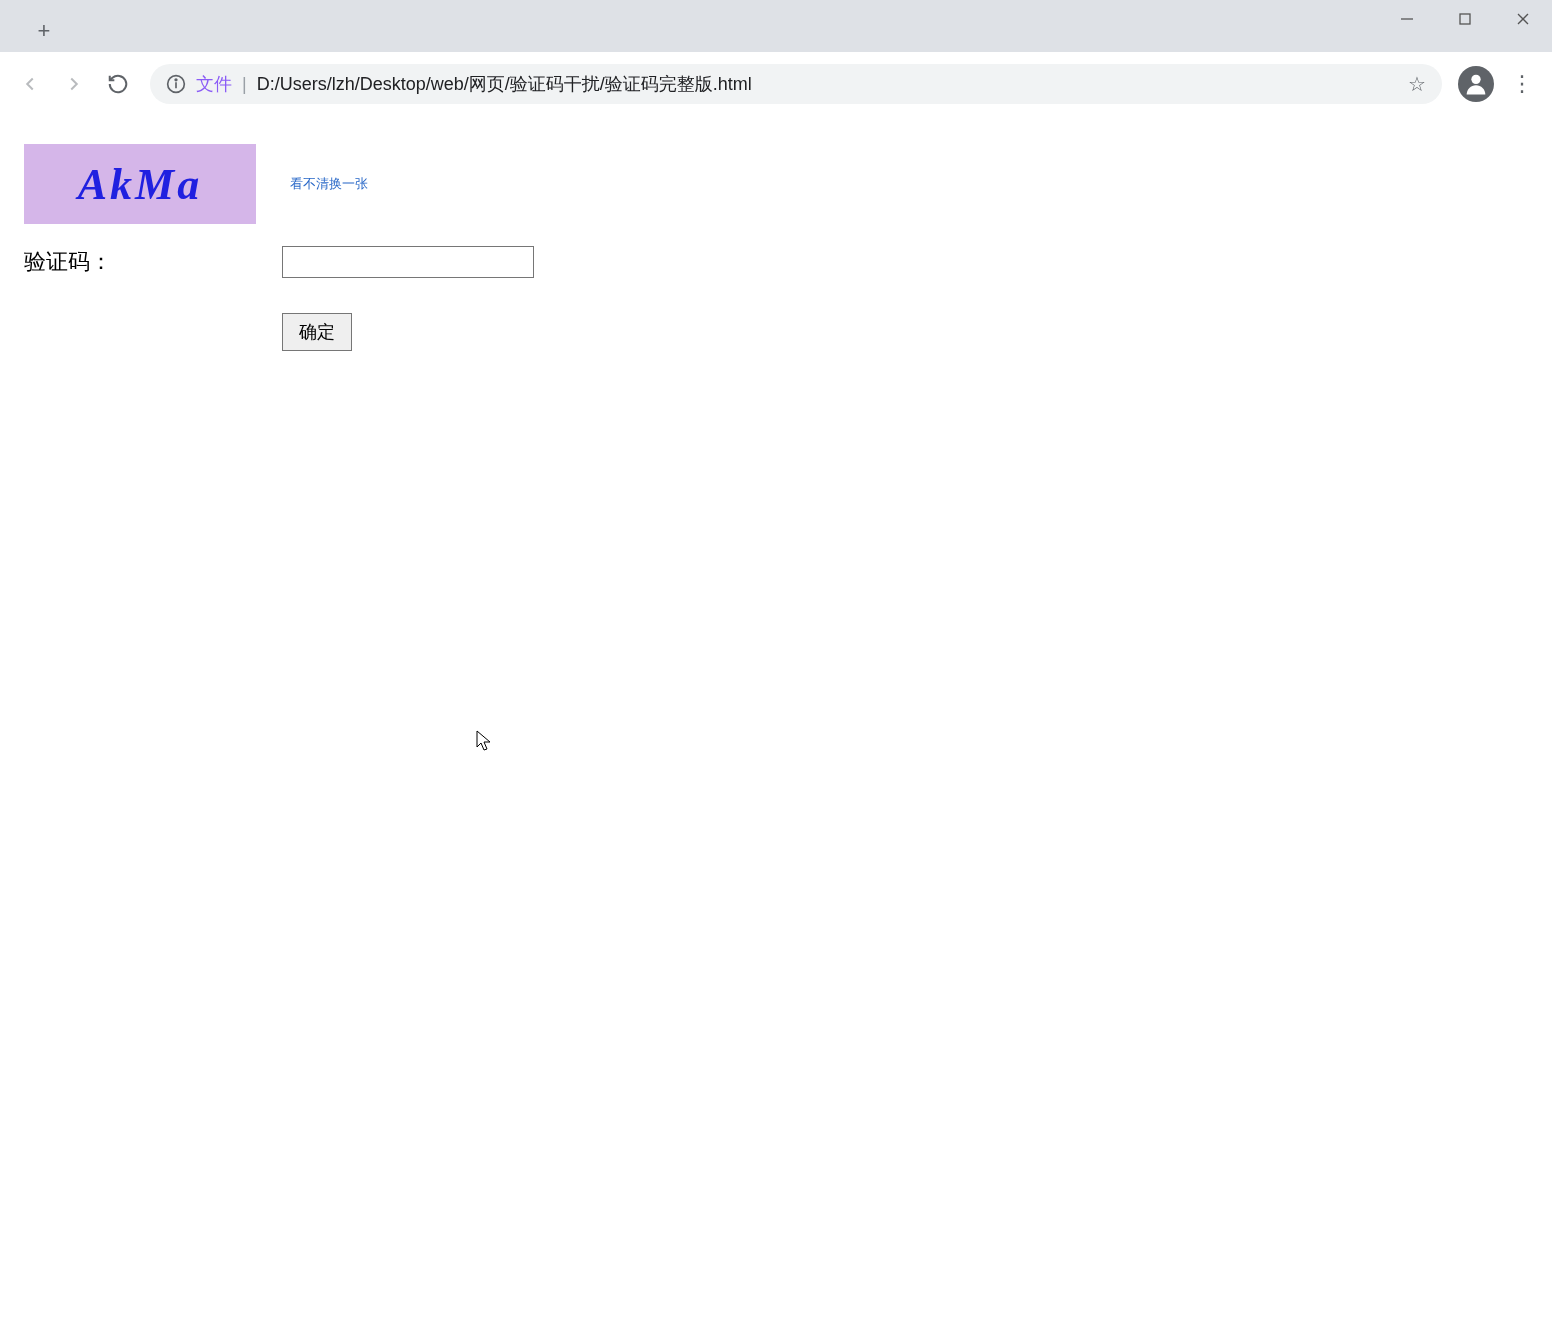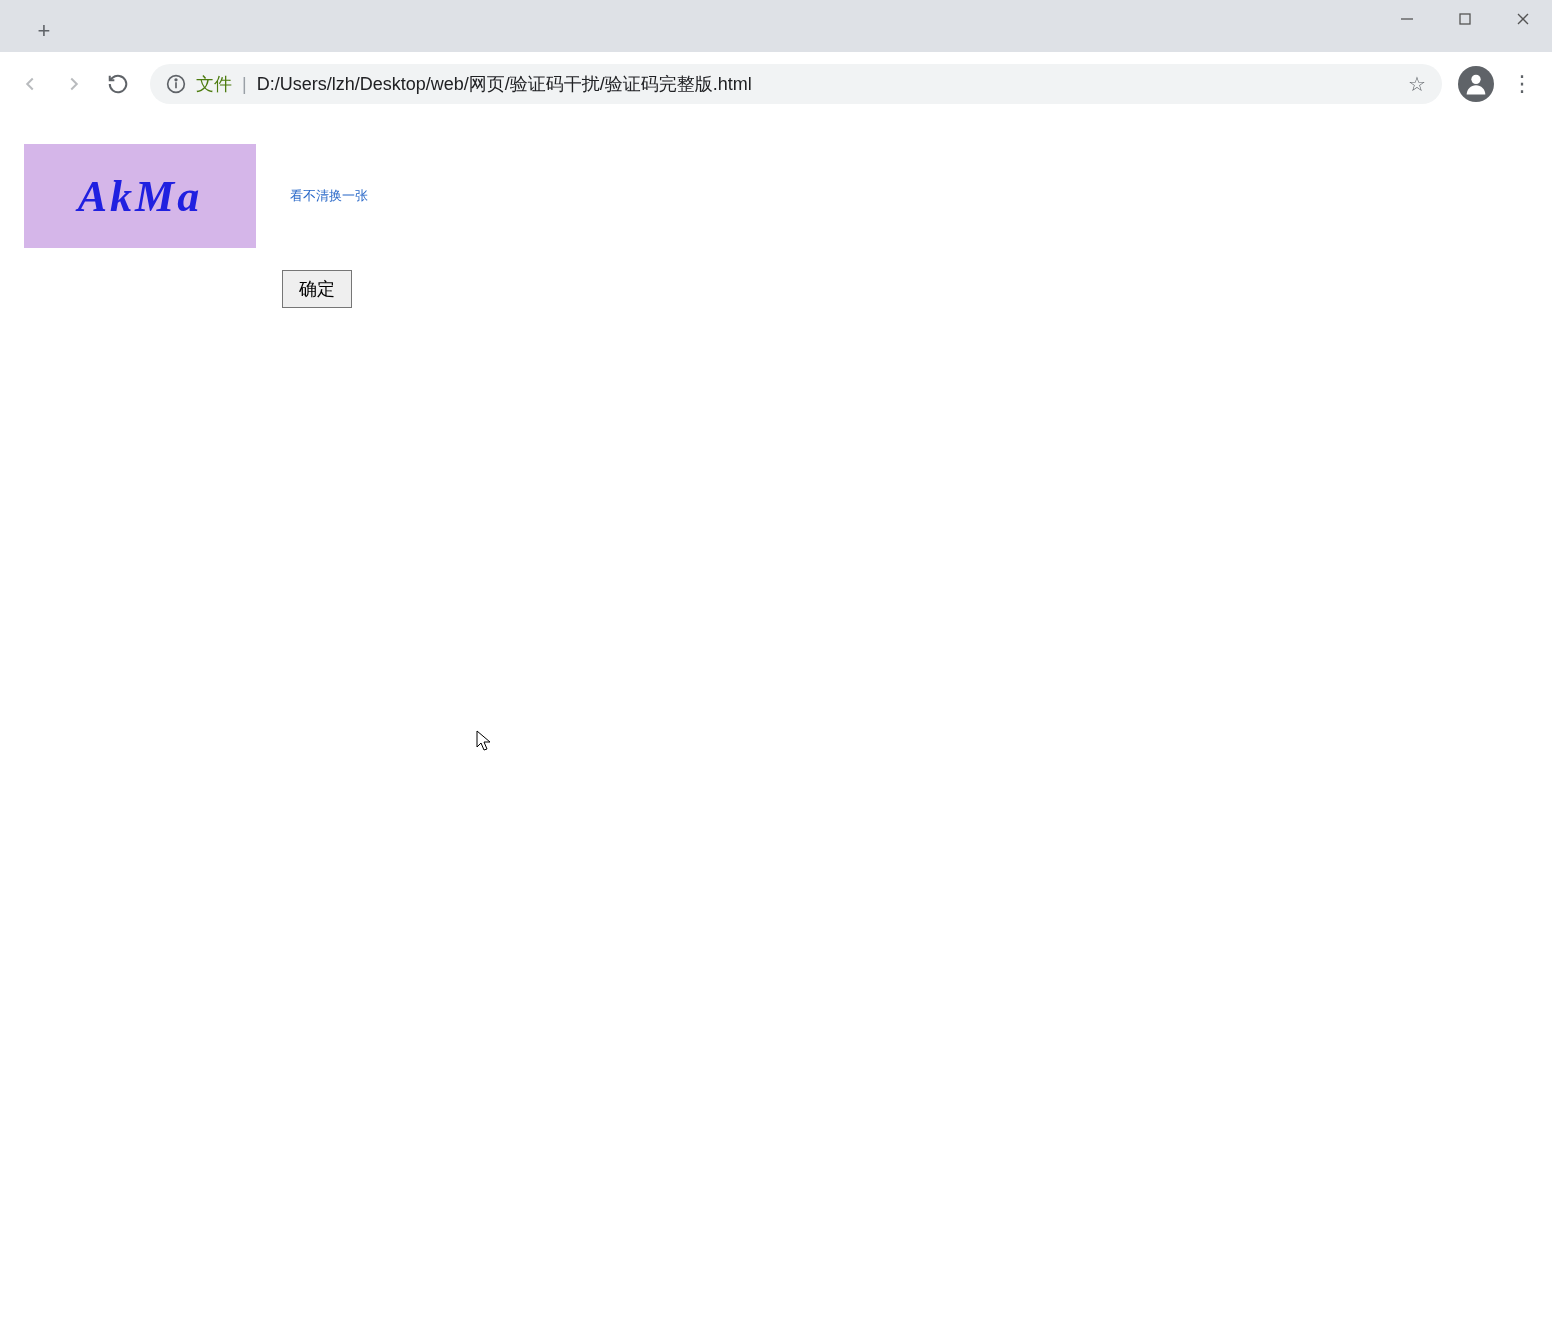--- a/index.html
+++ b/index.html
@@ -140,21 +140,21 @@
       color: #202124;
       gap: 10px;
     }
     .omnibox .info-icon {
       width: 20px;
       height: 20px;
       color: #5f6368;
       flex-shrink: 0;
     }
     .omnibox .file-prefix {
-      color: #4d7c0f;
+      color: #8b5cf6;
       white-space: nowrap;
     }
     .omnibox .divider {
       color: #9aa0a6;
     }
     .omnibox .url {
       color: #202124;
       white-space: nowrap;
     }
     .omnibox .star {
@@ -193,21 +193,21 @@
       padding: 28px 24px;
     }
     .captcha-row {
       display: flex;
       align-items: center;
       gap: 34px;
       margin-bottom: 22px;
     }
     .captcha-box {
       width: 232px;
-      height: 104px;
+      height: 80px;
       background: #d5b6e9;
       display: flex;
       align-items: center;
       justify-content: center;
       cursor: pointer;
     }
     .captcha-text {
       font-family: Georgia, "Times New Roman", serif;
       font-size: 44px;
       font-weight: bold;
@@ -242,20 +242,21 @@
     .submit-row {
       padding-left: 258px;
     }
     .submit-btn {
       padding: 6px 16px;
       font-size: 18px;
       background: #efefef;
       border: 1px solid #767676;
       cursor: pointer;
       font-family: inherit;
+      margin-top: 15px;
     }
     .cursor-arrow {
       position: absolute;
       left: 476px;
       top: 730px;
       pointer-events: none;
     }
   </style>
 </head>
 <body>
@@ -324,20 +325,24 @@
 </div>
 
 <div class="page-content">
   <div class="captcha-row">
     <div class="captcha-box">
       <span class="captcha-text">AkMa</span>
     </div>
     <a class="refresh-link">看不清换一张</a>
   </div>
 
+  <div class="input-row">
+    <span class="input-label">验证码：</span>
+    <input type="text" class="captcha-input" value="" style="">
+  </div>
 
   <div class="submit-row">
     <button class="submit-btn">确定</button>
   </div>
 </div>
 
 <div class="cursor-arrow">
   <svg width="18" height="22" viewBox="0 0 18 22">
     <path d="M1 1 L1 17 L5 13 L8 20 L11 19 L8 12 L14 12 Z" fill="#fff" stroke="#000" stroke-width="1"></path>
   </svg>

